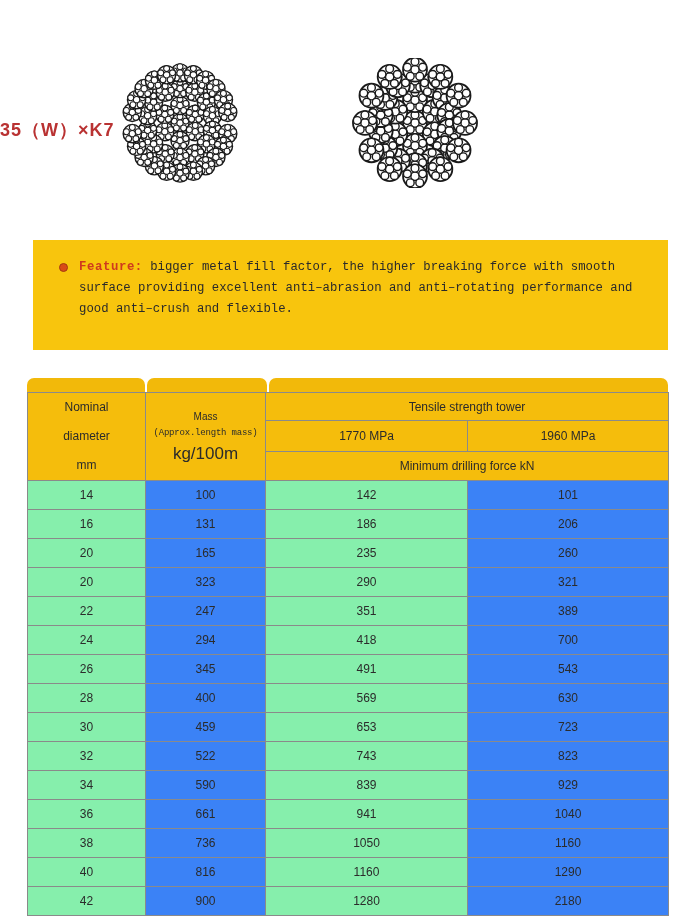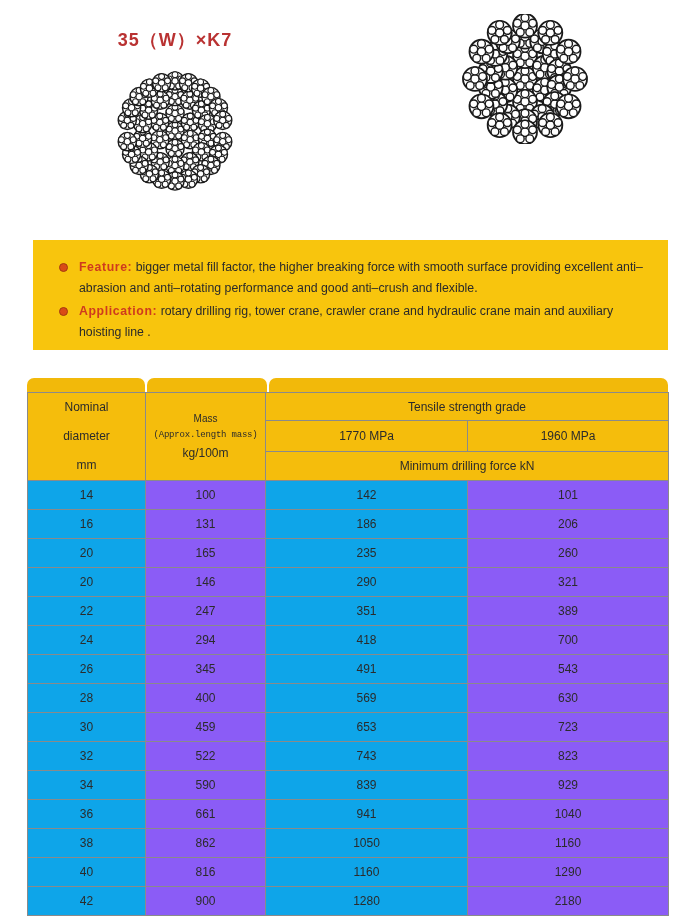--- a/index.html
+++ b/index.html
@@ -19,21 +19,21 @@
   .products {
     position: absolute;
     left: 0; top: 0;
     width: 700px;
     height: 232px;
     display: flex;
   }
   .product {
     width: 350px;
     display: flex;
-    flex-direction: column;
+    flex-direction: row;
     align-items: center;
   }
   .product-title {
     margin-top: 28px;
     font-size: 18px;
     font-weight: bold;
     color: #b93232;
     letter-spacing: 1px;
     white-space: nowrap;
   }
@@ -68,20 +68,21 @@
     background: #d94b16;
     border: 1px solid #a33a10;
     margin: 6px 11px 0 8px;
     box-sizing: border-box;
   }
   .fp-text {
     font-size: 12.3px;
     line-height: 21px;
     color: #2a2a2a;
     flex: 1 1 auto;
+    font-family: Liberation Mono, monospace;
   }
   .fp-label {
     color: #cf3a1e;
     font-weight: bold;
     letter-spacing: 0.6px;
   }
 
   
   .spec-table {
     position: absolute;
@@ -122,27 +123,27 @@
   }
   .hd-left {
     text-align: left;
     padding-left: 26px;
     line-height: 29px;
     font-size: 12.5px;
   }
   .hd-mass { line-height: 1; padding: 5px 0; }
   .hd-mass .m1 { font-size: 10px; display: block; margin-bottom: 7px; }
   .hd-mass .m2 { font-size: 9px; display: block; margin-bottom: 7px; letter-spacing: -0.2px; font-family: Liberation Mono, monospace; }
-  .hd-mass .m3 { font-size: 12px; display: block; }
+  .hd-mass .m3 { font-size: 17px; display: block; }
   .hd-band { height: 25px; font-size: 12.5px; }
   .hd-sub  { height: 27px; font-size: 12.5px; }
   .hd-mbf  { height: 26px; font-size: 12.5px; }
 
-  tbody td { height: 28px; background: #0ea5e9; }
-  tbody td.shade { background: #8b5cf6; }
+  tbody td { height: 28px; background: #86efac; }
+  tbody td.shade { background: #3b82f6; }
 </style>
 </head>
 <body>
 
 <div class="products">
 
   <div class="product">
     <div class="product-title">35（W）×K7</div>
     <div class="rope-wrap">
       <svg viewBox="0 0 100 100" width="130" height="130" aria-hidden="true">
@@ -264,26 +265,20 @@
   </div>
 </div>
 
 <div class="feature-panel">
   <div class="fp-row">
     <span class="fp-bullet"></span>
     <div class="fp-text">
       <span class="fp-label">Feature:</span><span> bigger metal fill factor, the higher breaking force with smooth surface providing excellent anti–abrasion and anti–rotating performance and good anti–crush and flexible.</span>
     </div>
   </div>
-  <div class="fp-row">
-    <span class="fp-bullet"></span>
-    <div class="fp-text">
-      <span class="fp-label">Application:</span><span> rotary drilling rig, tower crane, crawler crane and hydraulic crane main and auxiliary hoisting line .</span>
-    </div>
-  </div>
 </div>
 
 <div class="spec-table">
 
   <div class="tabs-row">
     <div class="tab tab-a"></div>
     <div class="tab tab-b"></div>
     <div class="tab tab-c"></div>
   </div>
 
@@ -299,21 +294,21 @@
         <th class="hd hd-left" rowspan="3">
           <div>Nominal</div>
           <div>diameter</div>
           <div>mm</div>
         </th>
         <th class="hd hd-mass" rowspan="3">
           <span class="m1">Mass</span>
           <span class="m2">(Approx.length mass)</span>
           <span class="m3">kg/100m</span>
         </th>
-        <th class="hd hd-band" colspan="2">Tensile strength grade</th>
+        <th class="hd hd-band" colspan="2">Tensile strength tower</th>
       </tr>
       <tr>
         <th class="hd hd-sub">1770 MPa</th>
         <th class="hd hd-sub">1960 MPa</th>
       </tr>
       <tr>
         <th class="hd hd-mbf" colspan="2">Minimum drilling force kN</th>
       </tr>
     </thead>
     <tbody id="table-body">
@@ -330,21 +325,21 @@
           <td class="shade">206</td>
         </tr>
         <tr>
           <td>20</td>
           <td class="shade">165</td>
           <td>235</td>
           <td class="shade">260</td>
         </tr>
         <tr>
           <td>20</td>
-          <td class="shade">146</td>
+          <td class="shade">323</td>
           <td>290</td>
           <td class="shade">321</td>
         </tr>
         <tr>
           <td>22</td>
           <td class="shade">247</td>
           <td>351</td>
           <td class="shade">389</td>
         </tr>
         <tr>
@@ -384,21 +379,21 @@
           <td class="shade">929</td>
         </tr>
         <tr>
           <td>36</td>
           <td class="shade">661</td>
           <td>941</td>
           <td class="shade">1040</td>
         </tr>
         <tr>
           <td>38</td>
-          <td class="shade">862</td>
+          <td class="shade">736</td>
           <td>1050</td>
           <td class="shade">1160</td>
         </tr>
         <tr>
           <td>40</td>
           <td class="shade">816</td>
           <td>1160</td>
           <td class="shade">1290</td>
         </tr>
         <tr>

